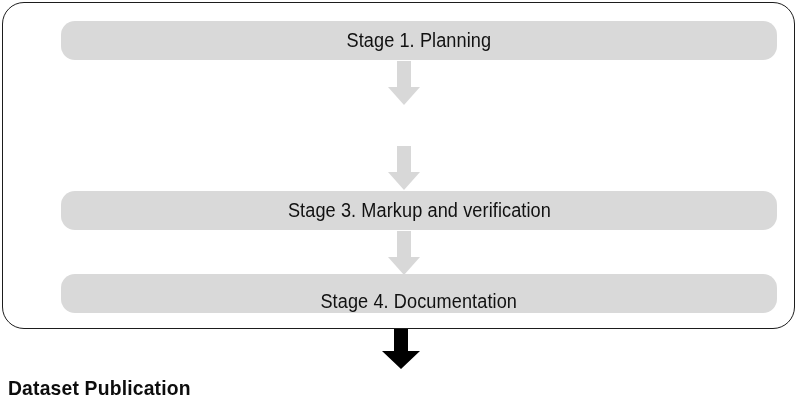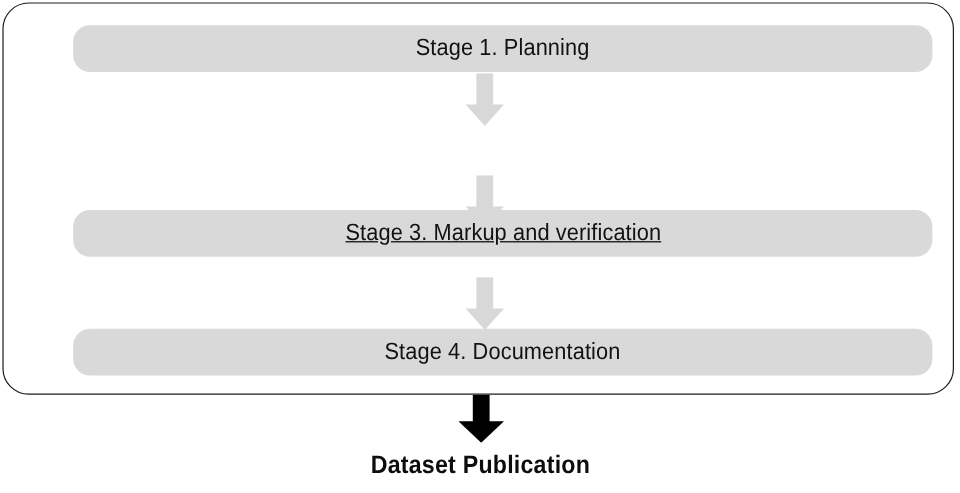--- a/index.html
+++ b/index.html
@@ -50,22 +50,22 @@
     font-weight: 400;
     color: #111111;
     letter-spacing: 0.1px;
     white-space: nowrap;
     transform: scaleX(0.93);
     transform-origin: center;
   }
 
   #stage-1 { top: 18px; }
   #stage-2 { top: 103px; }
-  #stage-3 { top: 172px; text-decoration: underline; }
-  #stage-4 { top: 271px; }
+  #stage-3 { top: 188px; }
+  #stage-4 { top: 271px; align-items: flex-end; }
 
   
   .connector-arrow {
     position: absolute;
     left: 385px;
     width: 32px;
     height: 44px;
     overflow: visible;
   }
   #arrow-1-2 { top: 58px; }
@@ -83,21 +83,21 @@
     height: 40px;
   }
   #final-arrow svg { display: block; }
 
   
   #output-label {
     position: absolute;
     left: 0;
     top: 376px;
     width: 800px;
-    text-align: center;
+    text-align: left;
     font-family: "Liberation Sans", "DejaVu Sans", sans-serif;
     font-size: 21px;
     font-weight: 700;
     color: #0d0d0d;
     letter-spacing: 0.2px;
     white-space: nowrap;
   }
   #output-label span {
     display: inline-block;
     transform: scaleX(0.92);

